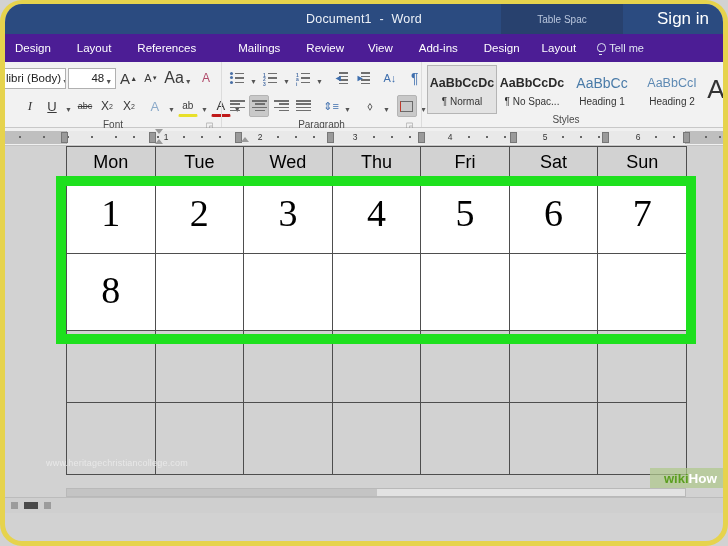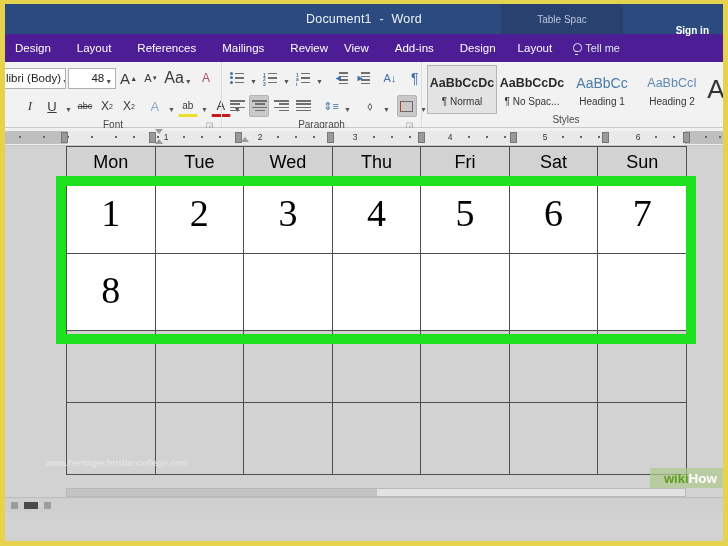--- a/index.html
+++ b/index.html
@@ -11,20 +11,21 @@
   }
   #app {
     position: relative;
     width: 728px; height: 546px;
     border-left: 5px solid #e6d34d;
     border-right: 5px solid #e6d34d;
     border-top: 4px solid #e6d34d;
     border-bottom: 5px solid #e6d34d;
     background: #d2d2d2;
     overflow: hidden;
+    border-radius: 22px;
   }
 
   
   .titlebar {
     position: relative;
     height: 30px;
     background: #2b4b80;
     color: #ffffff;
     display: flex;
     align-items: center;
@@ -48,26 +49,25 @@
     position: absolute;
     left: 496px; top: 0;
     width: 122px; height: 30px;
     display: flex; align-items: center; justify-content: center;
     font-size: 10px;
     color: #b9c6dd;
     z-index: 3;
   }
   .signin {
     position: absolute;
-    right: 14px; top: 11px; height: 30px;
+    right: 14px; top: 0; height: 30px;
     display: flex; align-items: center;
-    font-size: 10px;
+    font-size: 17px;
     color: #ffffff;
     z-index: 3;
-    font-weight: bold;
   }
 
   
   .tabsbar {
     position: relative;
     height: 28px;
     background: #4c1d95;
     display: flex;
     align-items: center;
     z-index: 2;
@@ -403,23 +403,23 @@
       <span>Word</span>
     </div>
     <div class="tabletools-label">Table Spac</div>
     <div class="signin">Sign in</div>
   </div>
 
   <div class="tabsbar">
     <div class="tab" style="margin-left:8px">Design</div>
     <div class="tab" style="margin-left:22px">Layout</div>
     <div class="tab" style="margin-left:22px">References</div>
-    <div class="tab" style="margin-left:22px">Mailings</div>
+    <div class="tab" style="margin-left:38px">Mailings</div>
     <div class="tab" style="margin-left:22px">Review</div>
-    <div class="tab" style="margin-left:12px">View</div>
+    <div class="tab" style="margin-left:20px">View</div>
     <div class="tab" style="margin-left:22px">Add-ins</div>
     <div class="tab ctx" style="margin-left:22px">Design</div>
     <div class="tab ctx" style="margin-left:18px">Layout</div>
     <div class="tellme" style="margin-left:18px">
       <span class="bulb"></span>
       <span>Tell me</span>
     </div>
   </div>
 
   <div class="ribbon">

